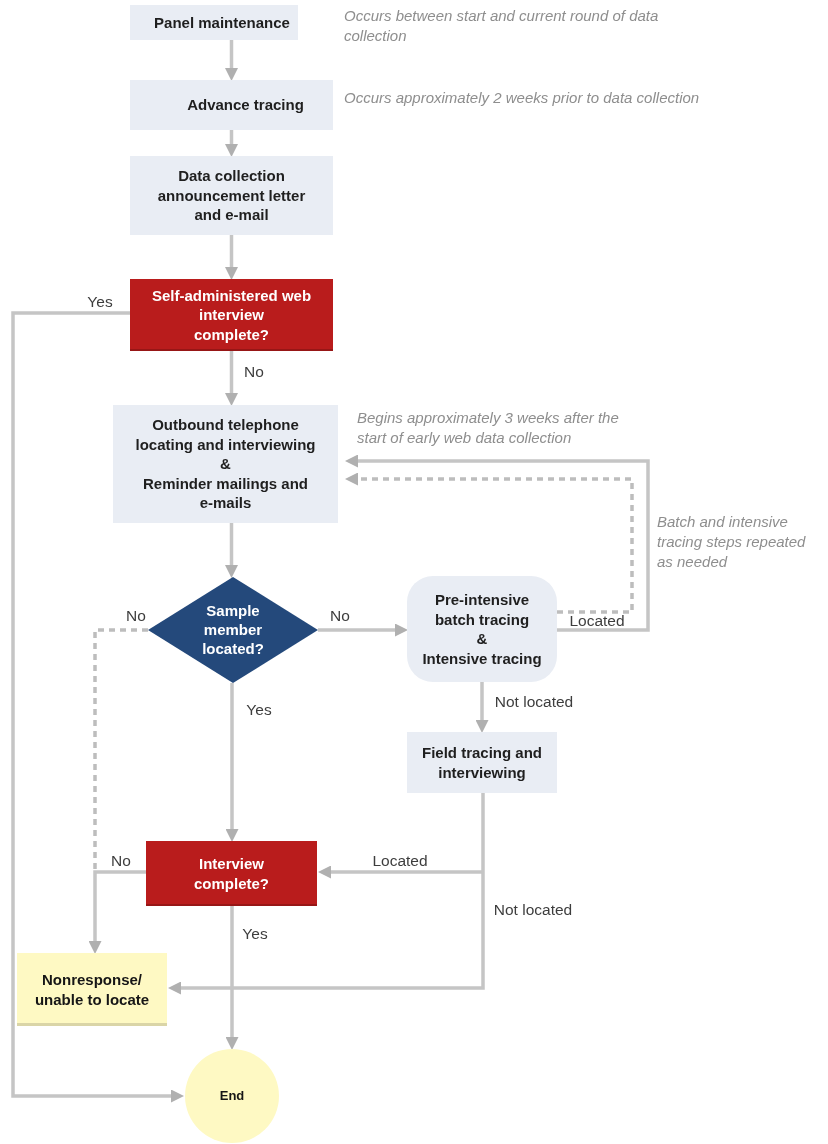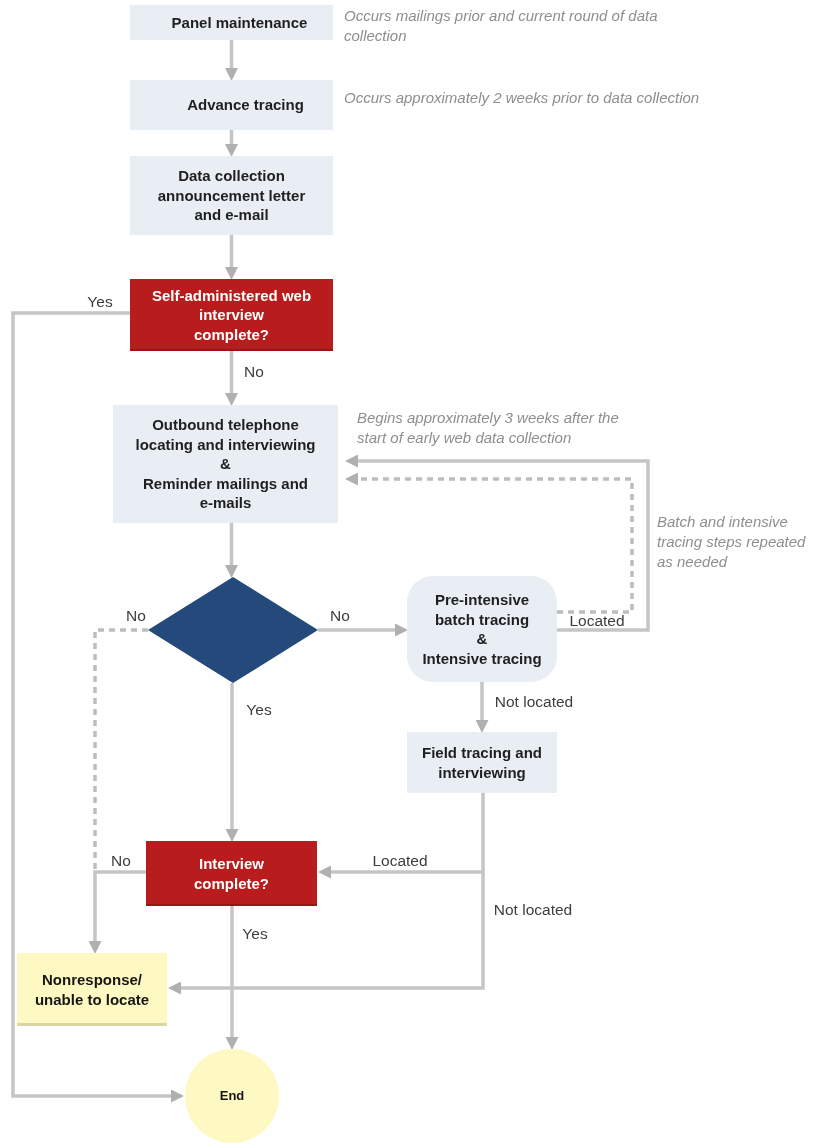--- a/index.html
+++ b/index.html
@@ -56,38 +56,41 @@
       <line x1="232" y1="906" x2="232" y2="1037" marker-end="url(#arw)"></line>
       <polyline points="146,872 95,872 95,941" marker-end="url(#arw)"></polyline>
     </g>
     <g fill="none" stroke="#bdbdbd" stroke-width="3.5" stroke-dasharray="6 5">
       <polyline points="148,630 95,630 95,870"></polyline>
       <polyline points="557,612 632,612 632,479 358,479" marker-end="url(#arw)"></polyline>
     </g>
     <polygon points="233,577 318,630 233,683 148,630" fill="#24497b"></polygon>
   </svg>
 
-  <div class="node process" style="left:130px;top:5px;width:203px;height:35px;padding-left:16px;">Panel maintenance</div>
+  <div class="node process" style="left:130px;top:5px;width:168px;height:35px;padding-left:16px;">Panel maintenance</div>
 
   <div class="node process" style="left:130px;top:80px;width:203px;height:50px;padding-left:28px;">Advance tracing</div>
 
   <div class="node process" style="left:130px;top:156px;width:203px;height:79px;">Data collection
 announcement letter
 and e-mail</div>
 
   <div class="node decision" style="left:130px;top:279px;width:203px;height:72px;">Self-administered web
 interview
 complete?</div>
 
   <div class="node process" style="left:113px;top:405px;width:225px;height:118px;">Outbound telephone
 locating and interviewing
 &amp;
 Reminder mailings and
 e-mails</div>
 
+  <div class="diamond-label" style="left:163px;top:601px;width:140px;">Sample
+member
+located?</div>
 
   <div class="node process" style="left:407px;top:576px;width:150px;height:106px;border-radius:26px;">Pre-intensive
 batch tracing
 &amp;
 Intensive tracing</div>
 
   <div class="node process" style="left:407px;top:732px;width:150px;height:61px;">Field tracing and
 interviewing</div>
 
   <div class="node decision" style="left:146px;top:841px;width:171px;height:65px;">Interview
@@ -103,21 +106,21 @@
   <div class="edge-label" style="left:111px;top:607px;width:50px;">No</div>
   <div class="edge-label" style="left:315px;top:607px;width:50px;">No</div>
   <div class="edge-label" style="left:234px;top:701px;width:50px;">Yes</div>
   <div class="edge-label" style="left:557px;top:612px;width:80px;">Located</div>
   <div class="edge-label" style="left:484px;top:693px;width:100px;">Not located</div>
   <div class="edge-label" style="left:360px;top:852px;width:80px;">Located</div>
   <div class="edge-label" style="left:483px;top:901px;width:100px;">Not located</div>
   <div class="edge-label" style="left:96px;top:852px;width:50px;">No</div>
   <div class="edge-label" style="left:230px;top:925px;width:50px;">Yes</div>
 
-  <div class="note" style="left:344px;top:6px;width:350px;">Occurs mailings prior and current round of data
+  <div class="note" style="left:344px;top:6px;width:350px;">Occurs between start and current round of data
 collection</div>
   <div class="note" style="left:344px;top:88px;width:420px;">Occurs approximately 2 weeks prior to data collection</div>
   <div class="note" style="left:357px;top:408px;width:300px;">Begins approximately 3 weeks after the
 start of early web data collection</div>
   <div class="note" style="left:657px;top:512px;width:168px;">Batch and intensive
 tracing steps repeated
 as needed</div>
 
 </div>
 

